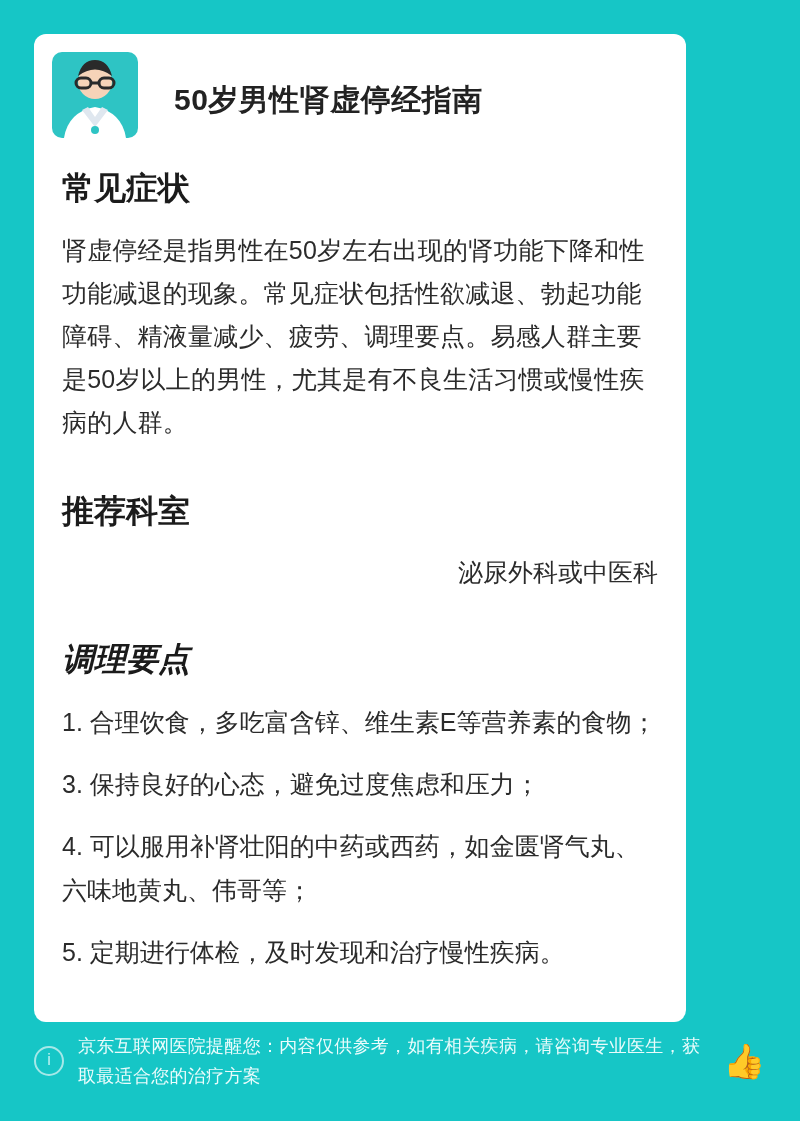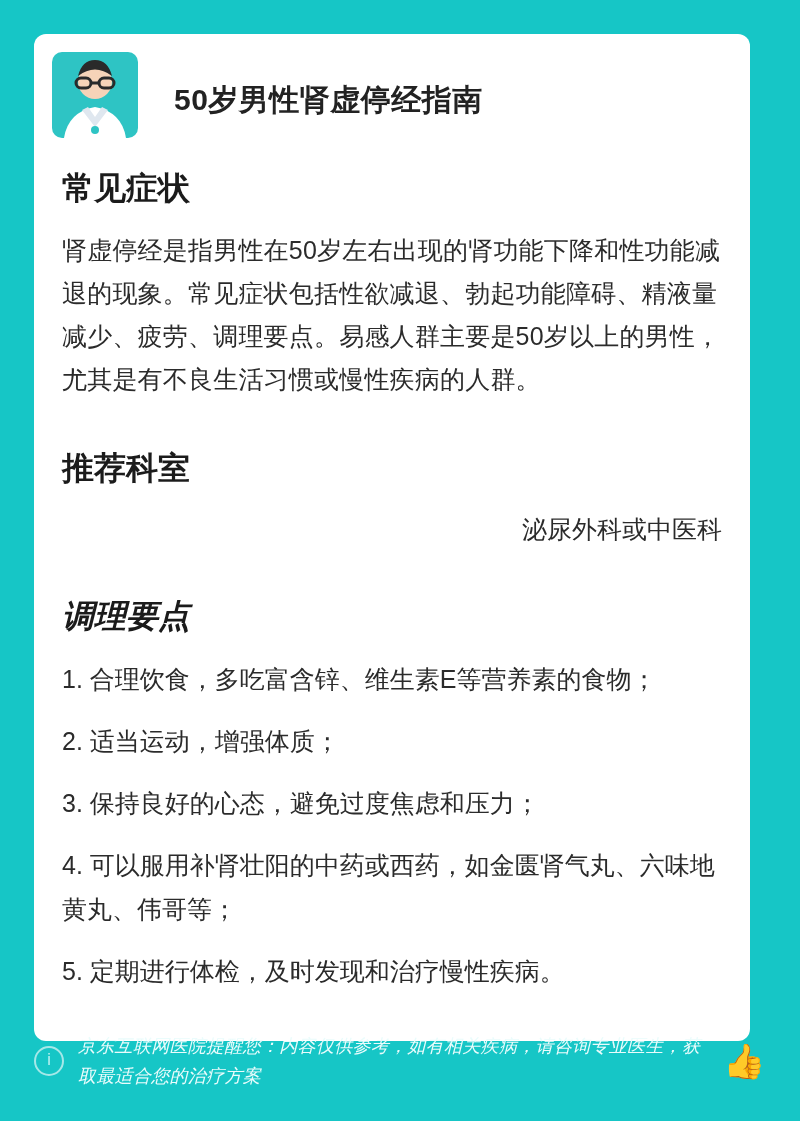--- a/index.html
+++ b/index.html
@@ -17,21 +17,21 @@
     position: relative;
     width: 800px;
     height: 1121px;
     box-sizing: border-box;
     padding: 34px 34px 0 34px;
   }
   .card {
     position: relative;
     background: #ffffff;
     border-radius: 12px;
-    width: 716px;
+    width: 652px;
     min-height: 980px;
     box-sizing: border-box;
     padding: 24px 28px 30px 28px;
   }
   .avatar {
     position: absolute;
     left: 18px;
     top: 18px;
     width: 86px;
     height: 86px;
@@ -103,21 +103,20 @@
     text-align: center;
     margin-right: 14px;
     opacity: .85;
   }
   .footer-text {
     flex: 1 1 auto;
     font-size: 18px;
     line-height: 30px;
     color: #eafcfc;
     letter-spacing: .3px;
-    font-style: italic;
   }
   .thumb {
     flex: 0 0 auto;
     margin-left: 14px;
     font-size: 34px;
     line-height: 34px;
     color: #ffffff;
   }
 </style>
 </head>
@@ -146,21 +145,20 @@
     <h2 class="section">常见症状</h2>
     <p class="body">肾虚停经是指男性在50岁左右出现的肾功能下降和性功能减退的现象。常见症状包括性欲减退、勃起功能障碍、精液量减少、疲劳、调理要点。易感人群主要是50岁以上的男性，尤其是有不良生活习惯或慢性疾病的人群。</p>
 
     <h2 class="section">推荐科室</h2>
     <p class="dept">泌尿外科或中医科</p>
 
     <h2 class="section tight">调理要点</h2>
 
     <ol class="points">
       <li>1. 合理饮食，多吃富含锌、维生素E等营养素的食物；</li>
-      <li>2. 适当运动，增强体质；</li>
       <li>3. 保持良好的心态，避免过度焦虑和压力；</li>
       <li>4. 可以服用补肾壮阳的中药或西药，如金匮肾气丸、六味地黄丸、伟哥等；</li>
       <li>5. 定期进行体检，及时发现和治疗慢性疾病。</li>
     </ol>
 
   </div>
 
   <div class="footer">
     <div class="footer-icon">i</div>
     <div class="footer-text">京东互联网医院提醒您：内容仅供参考，如有相关疾病，请咨询专业医生，获取最适合您的治疗方案</div>

